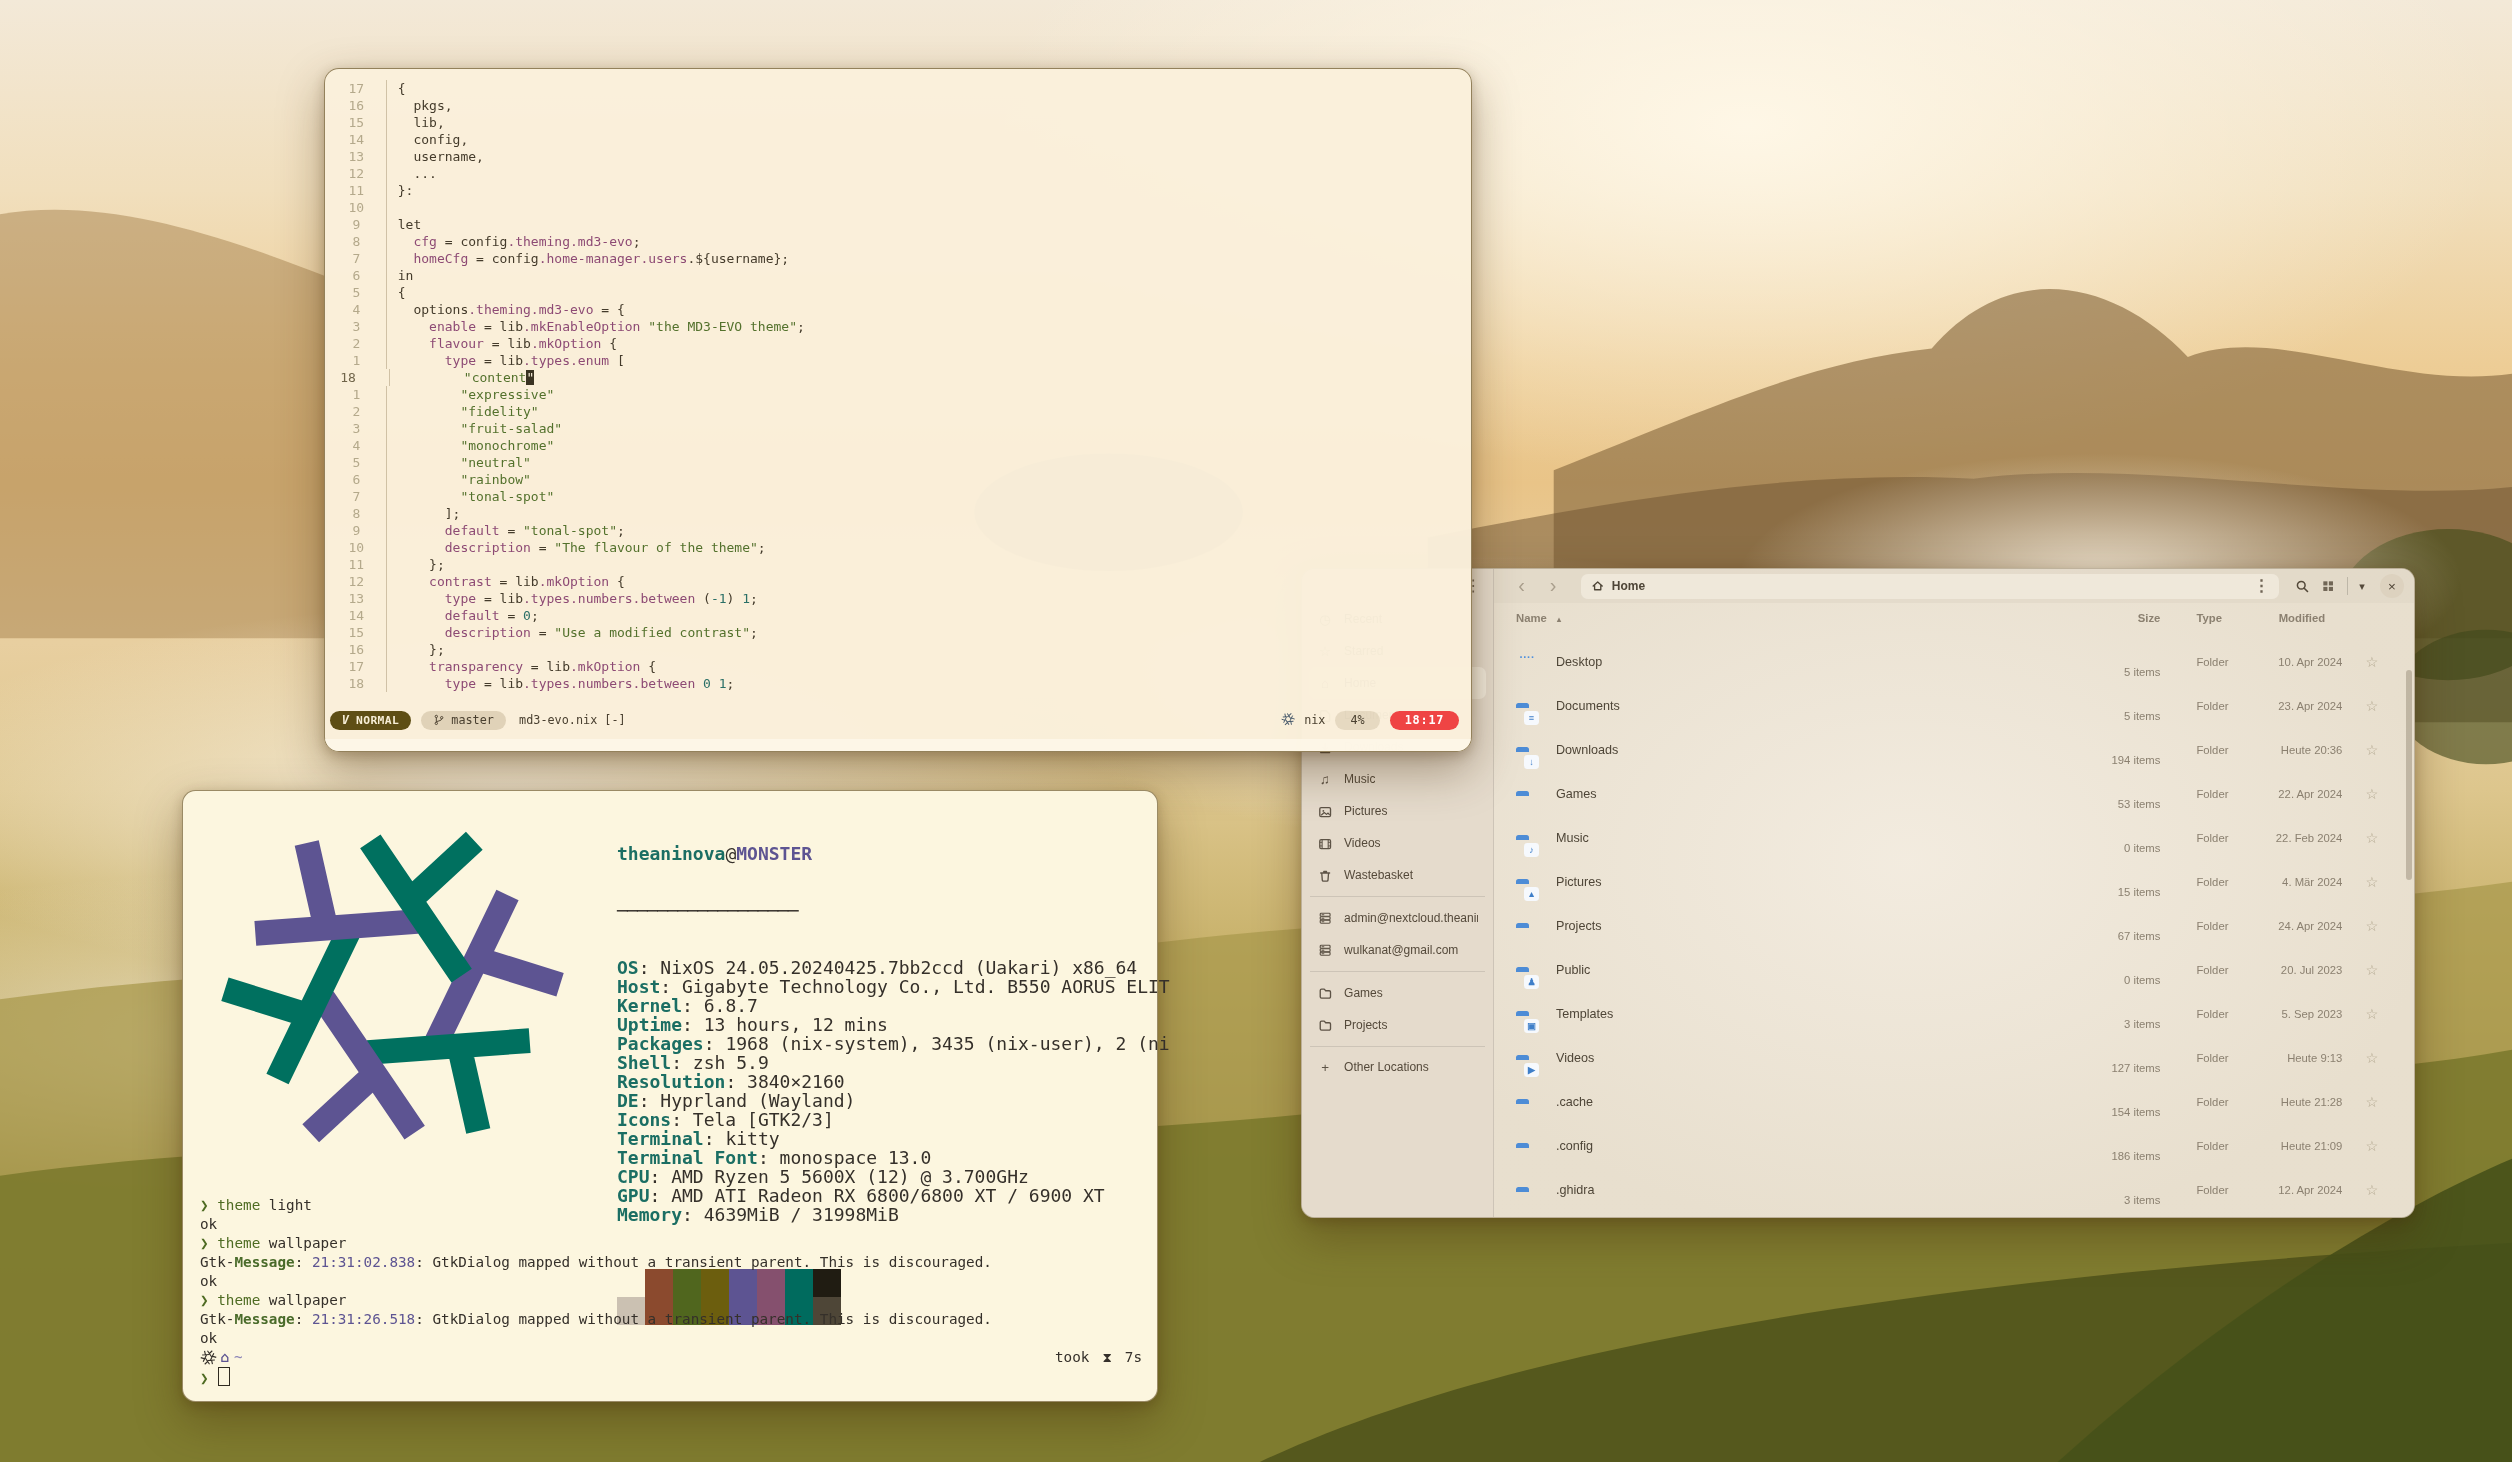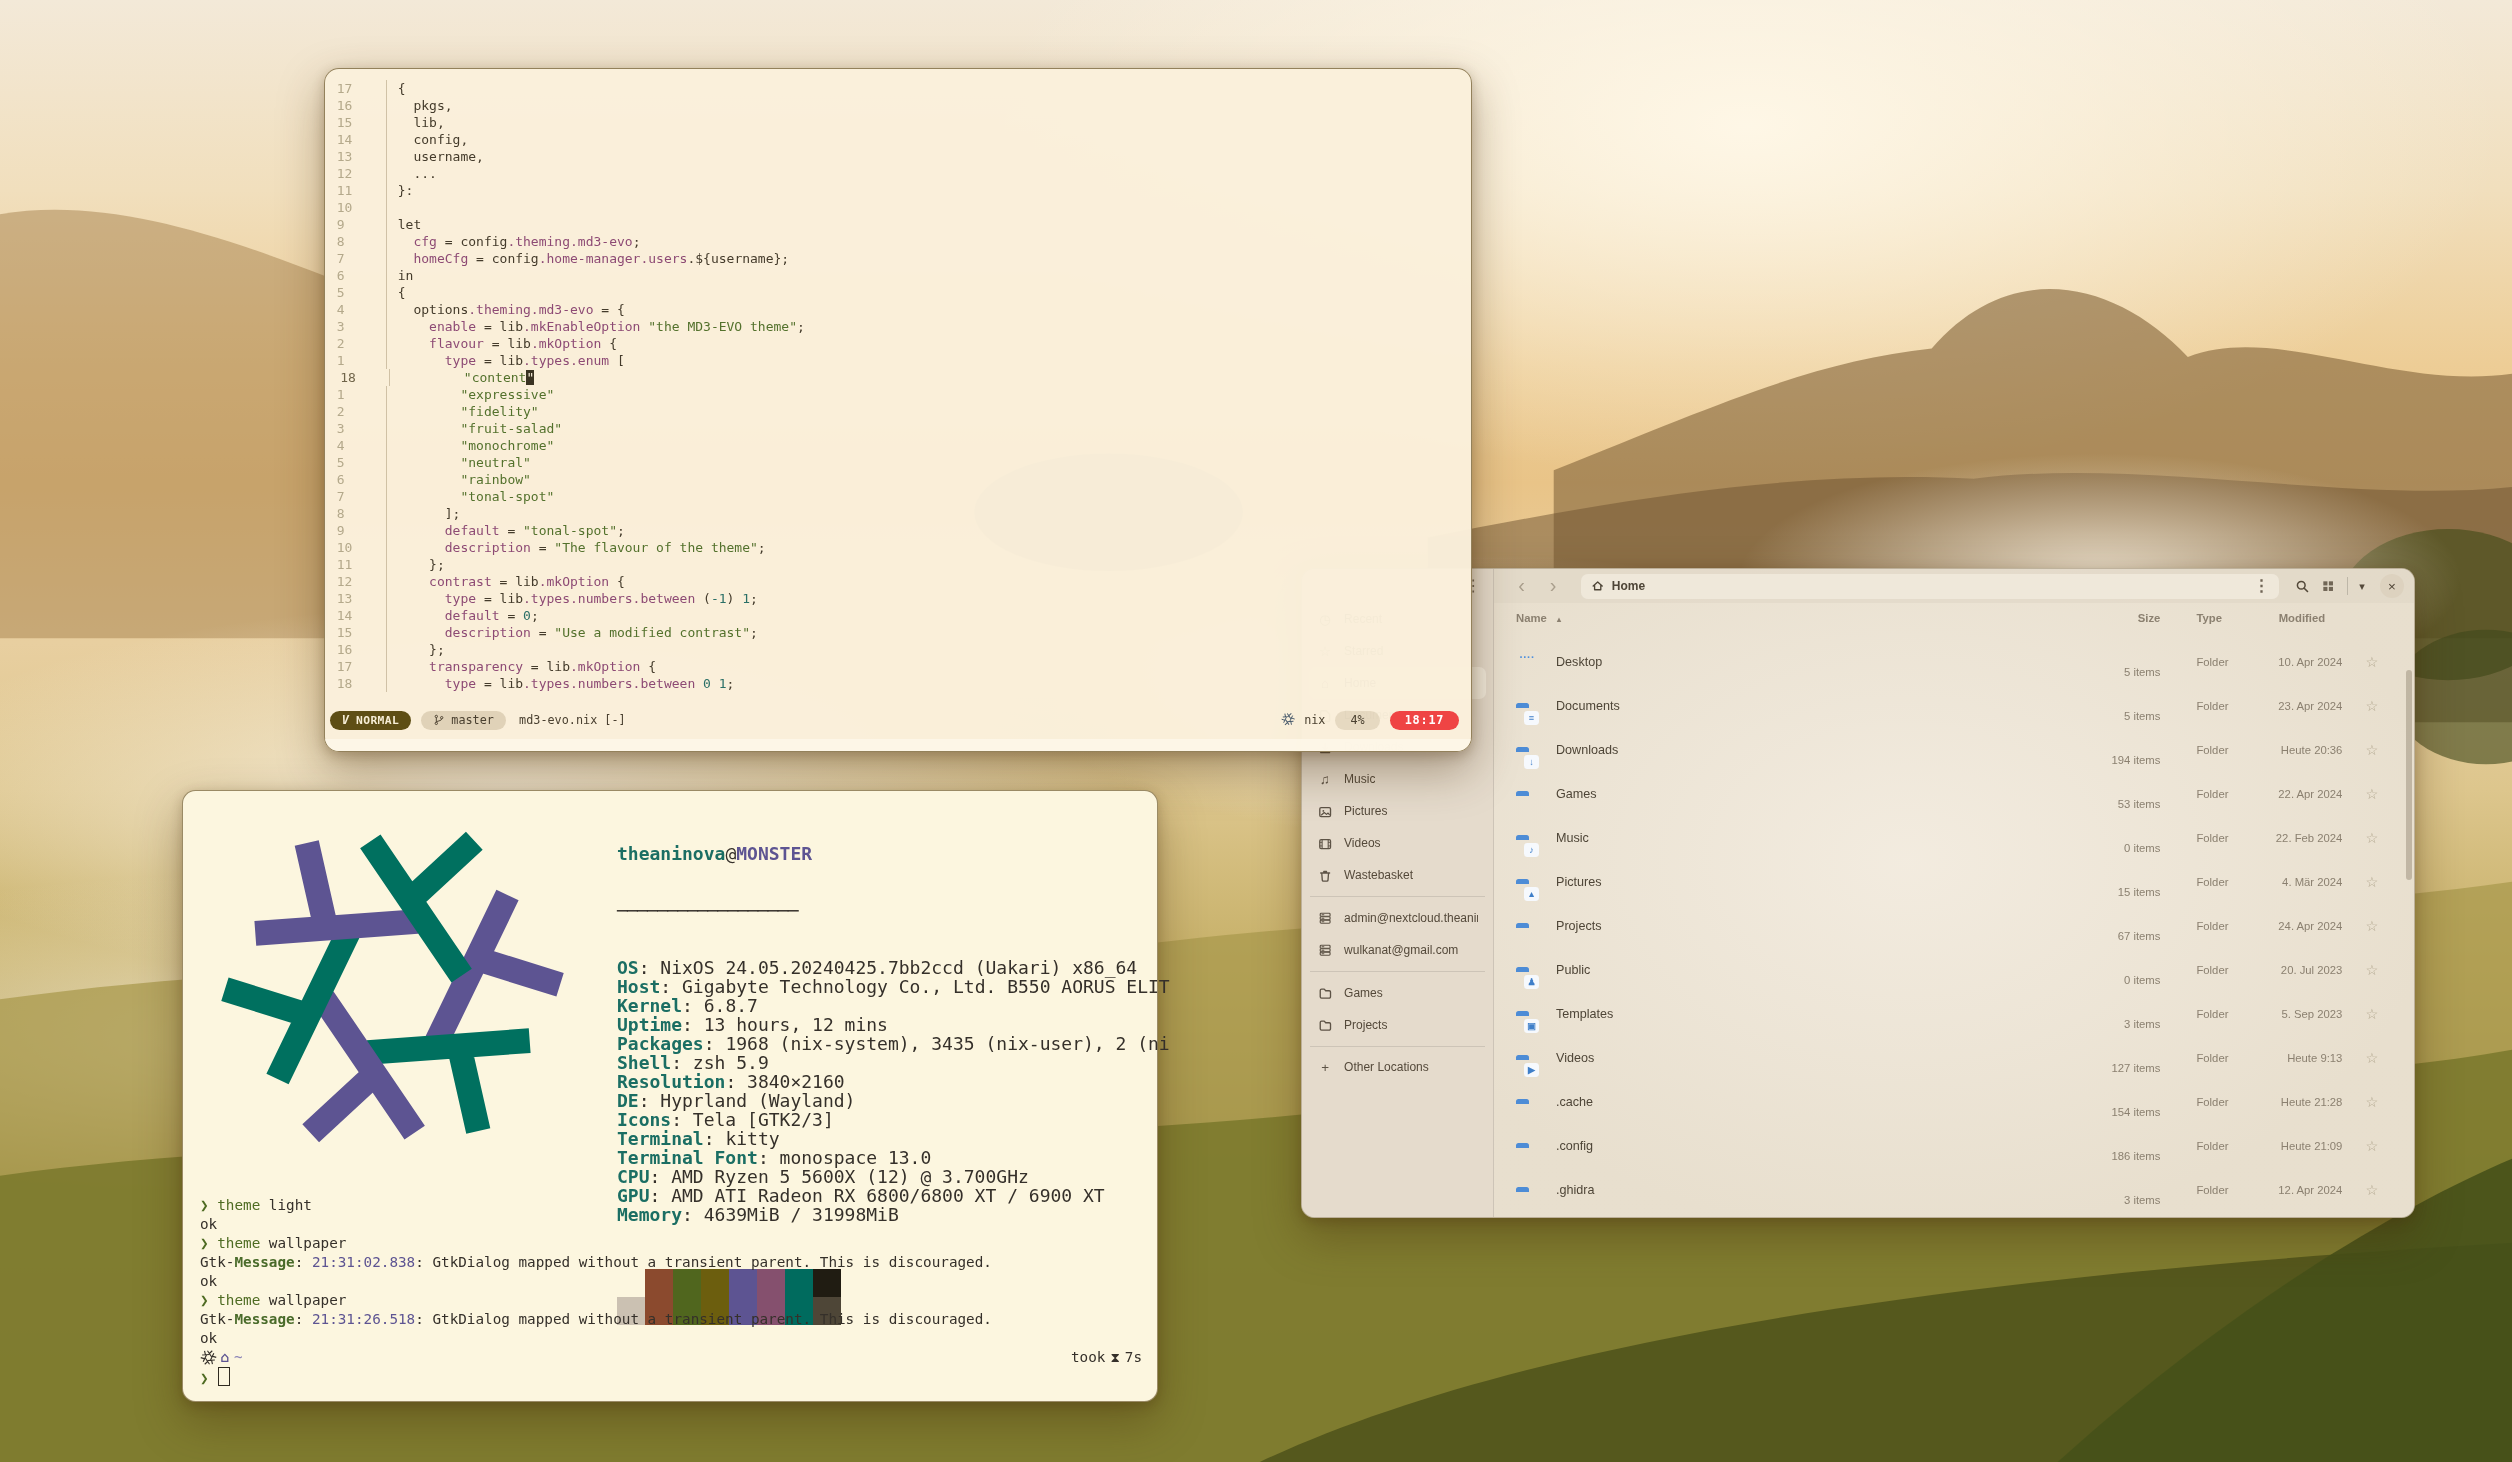--- a/index.html
+++ b/index.html
@@ -58,21 +58,21 @@
   .f-ico .emb{position:absolute;left:8.4px;top:5px;width:14.3px;height:14.3px;border-radius:3.4px;background:#f6f9fd;color:#3f7fc9;font-size:9.2px;line-height:14.3px;text-align:center;font-weight:700;}
   .f-ico.desktop{height:27px;border-radius:4.2px;background:linear-gradient(#6aa9ee,#4f90dd);}
   .f-ico.desktop::before{display:none;}
   .f-ico.desktop::after{content:"....";position:absolute;left:3.4px;right:3.4px;bottom:2.5px;height:6.7px;border-radius:1.7px;background:rgba(248,250,253,.9);color:#4f90dd;font-size:11px;line-height:3.4px;text-align:center;letter-spacing:0.8px;font-weight:700;}
   .fm-scrollbar{position:absolute;right:2.5px;top:101px;width:5.9px;height:210px;border-radius:3.4px;background:rgba(90,75,55,.28);}
 
   
   .editor{left:324px;top:68px;width:1146px;height:682px;background:rgba(250,240,219,.97);border:0.8px solid rgba(112,92,48,.75);overflow:hidden;}
   .ed-lines{position:absolute;top:11px;left:11.8px;right:8.4px;font-family:"DejaVu Sans Mono",monospace;font-size:13px;line-height:17px;}
   .ed-line{display:flex;white-space:pre;}
-  .ln{flex:0 0 39px;text-align:left;padding-right:10px;color:#b4a98b;border-right:0.8px solid rgba(130,110,70,.35);}
+  .ln{flex:0 0 39px;text-align:center;padding-right:10px;color:#b4a98b;border-right:0.8px solid rgba(130,110,70,.35);}
   .ln.cur{text-align:left;padding-left:3.4px;color:#70654a;}
   .code{padding-left:11px;white-space:pre;}
   .sg-d{color:#443b2b;}
   .sg-p{color:#8d4a74;}
   .sg-g{color:#53712c;}
   .sg-t{color:#2a6f66;}
   .sg-cur{background:#3a3322;color:#f9efdb;}
   .ed-status{position:absolute;left:5px;right:11.8px;bottom:18.5px;height:25px;display:flex;align-items:center;gap:10px;font-family:"DejaVu Sans Mono",monospace;font-size:11.8px;color:#4a4030;}
   .pill{border-radius:839px;padding:2.5px 11.8px;display:flex;align-items:center;gap:6.7px;}
   .pill.mode{background:#5e4e15;color:#f7eed6;font-weight:700;letter-spacing:0.4px;font-size:11.3px;}
@@ -96,21 +96,21 @@
   .fetch-sep{letter-spacing:-0.8px;}
   .palette{margin-top:6.7px;}
   .pal-row{display:flex;height:28px;}
   .pal-row .cell{width:28px;height:28px;}
   .term-cmds{position:absolute;left:17px;top:405px;width:942px;font-family:"DejaVu Sans Mono",monospace;font-size:14.3px;line-height:19px;color:#35302a;white-space:pre-wrap;}
   .sg-tg{color:#4e6b22;}
   .sg-tgb{color:#4a6b2a;font-weight:700;text-align:right;}
   .sg-tpu{color:#5d5492;}
   .sg-td{color:#35302a;}
   .t-promptline{display:flex;align-items:center;}
-  .t-promptline .right{margin-left:auto;display:flex;align-items:flex-start;gap:5px;}
+  .t-promptline .right{margin-left:auto;display:flex;align-items:flex-start;gap:13px;}
   .nix-mini{width:17px;height:17px;display:inline-block;vertical-align:-2.5px;}
   .home-g{color:#5d5492;font-weight:700;}
   .tilde{color:#8d86b8;}
   .t-cursor{display:inline-block;width:10px;height:17px;border:1.7px solid #2f2a20;vertical-align:-3.4px;margin-left:9.2px;}
   .hourglass{font-size:13.4px;}
 </style>
 </head>
 <body>
 
 <svg width="0" height="0" style="position:absolute">

